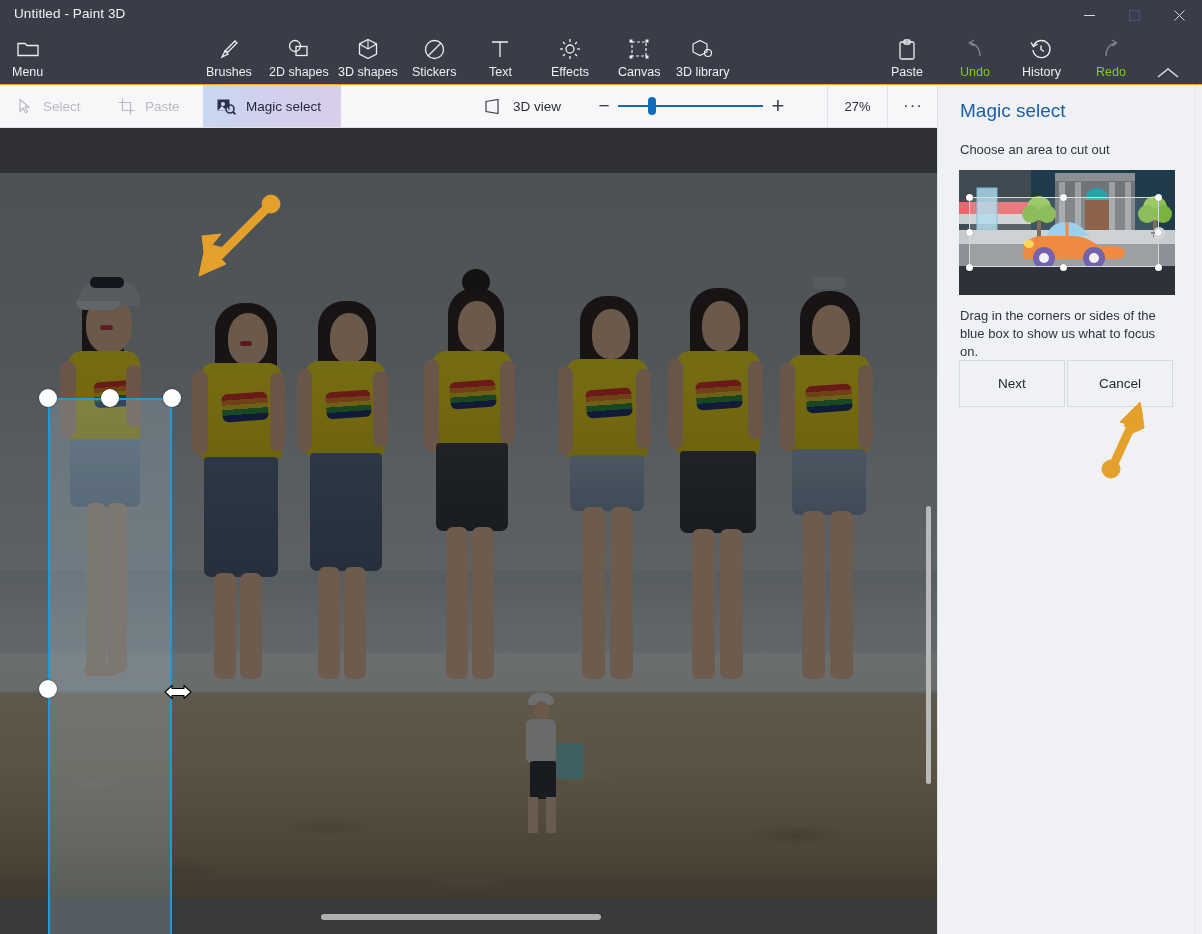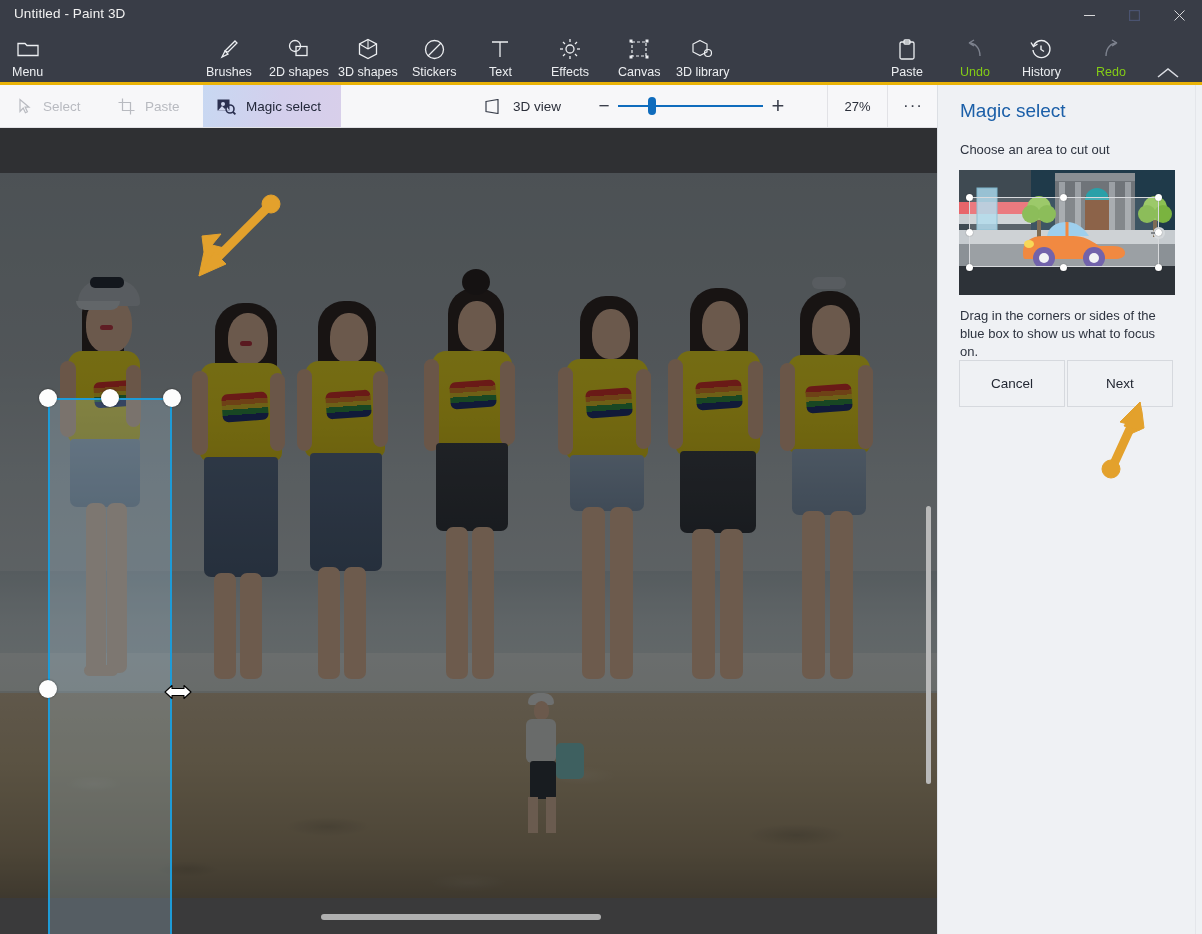--- a/index.html
+++ b/index.html
@@ -35,21 +35,21 @@
     display: flex; align-items: center; justify-content: center;
     color: #d8d8da;
   }
   .win-btn svg { display: block; }
 
   
   .ribbon {
     position: absolute; left: 0; top: 30px;
     width: 1202px; height: 55px;
     background: #393d47;
-    border-bottom: 3px solid #eab308;
+    border-bottom: 1px solid #eab308;
   }
   .ribbon-item {
     position: absolute; top: 2px;
     height: 52px;
     display: flex; flex-direction: column;
     align-items: center; justify-content: flex-start;
     color: #eceef1;
     padding-top: 5px;
   }
   .ribbon-item .ic { height: 24px; display:flex; align-items:center; justify-content:center; }
@@ -717,22 +717,22 @@
       <div class="thumb-h" style="left:7px;top:59px;"></div>
       <div class="thumb-h" style="left:196px;top:59px;"></div>
       <div class="thumb-h" style="left:7px;top:94px;"></div>
       <div class="thumb-h" style="left:101px;top:94px;"></div>
       <div class="thumb-h" style="left:196px;top:94px;"></div>
     </div>
 
     <div class="panel-help">Drag in the corners or sides of the blue box to show us what to focus on.</div>
 
     <div class="panel-btns">
+      <div class="pbtn">Next</div>
       <div class="pbtn">Cancel</div>
-      <div class="pbtn">Next</div>
     </div>
 
     <div class="panel-divider"></div>
     <div class="panel-scroll"></div>
   </div>
 
   <div class="ann" style="left:1094px;top:398px;">
     <svg width="66" height="82" viewBox="0 0 66 82">
       <g stroke="#e3a12c" fill="#e3a12c">
         <line x1="18" y1="70" x2="40" y2="22" stroke-width="9" stroke-linecap="round"></line>

